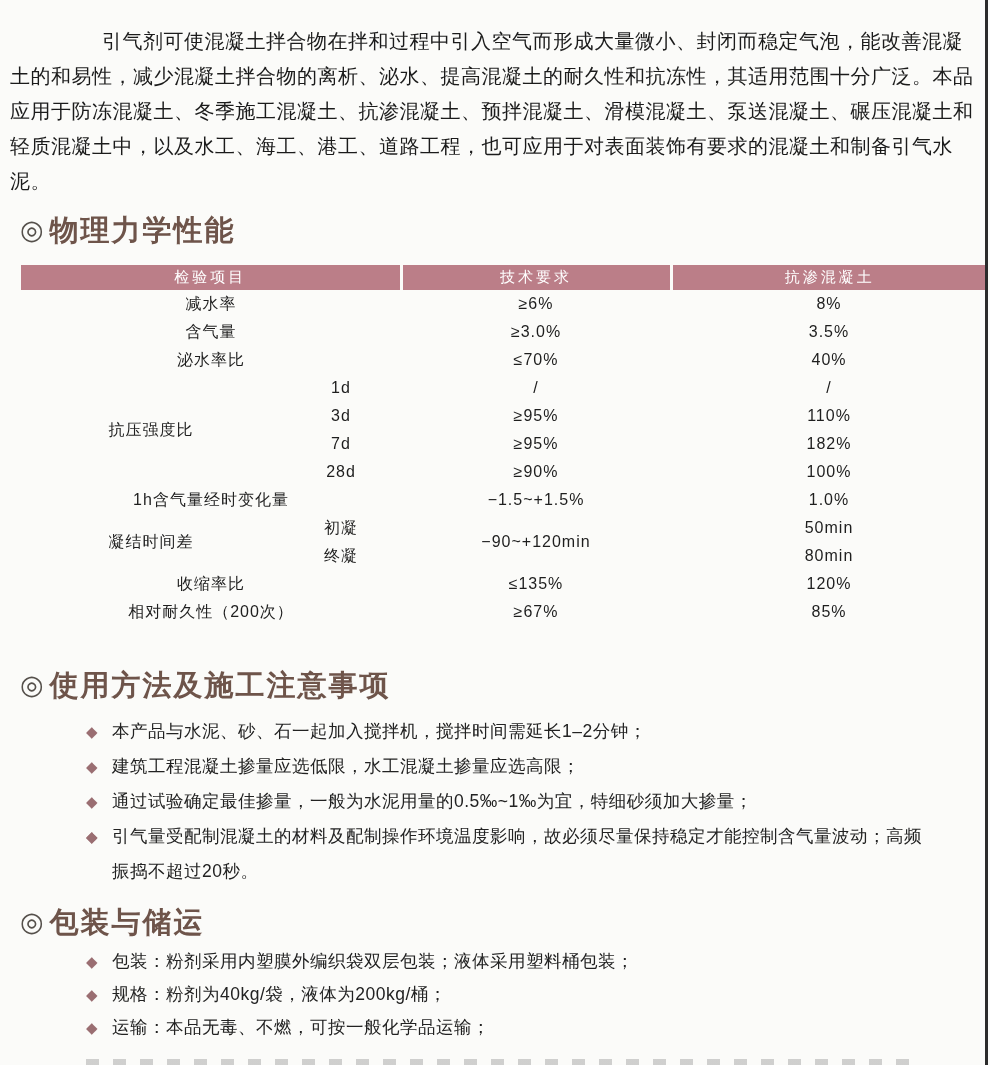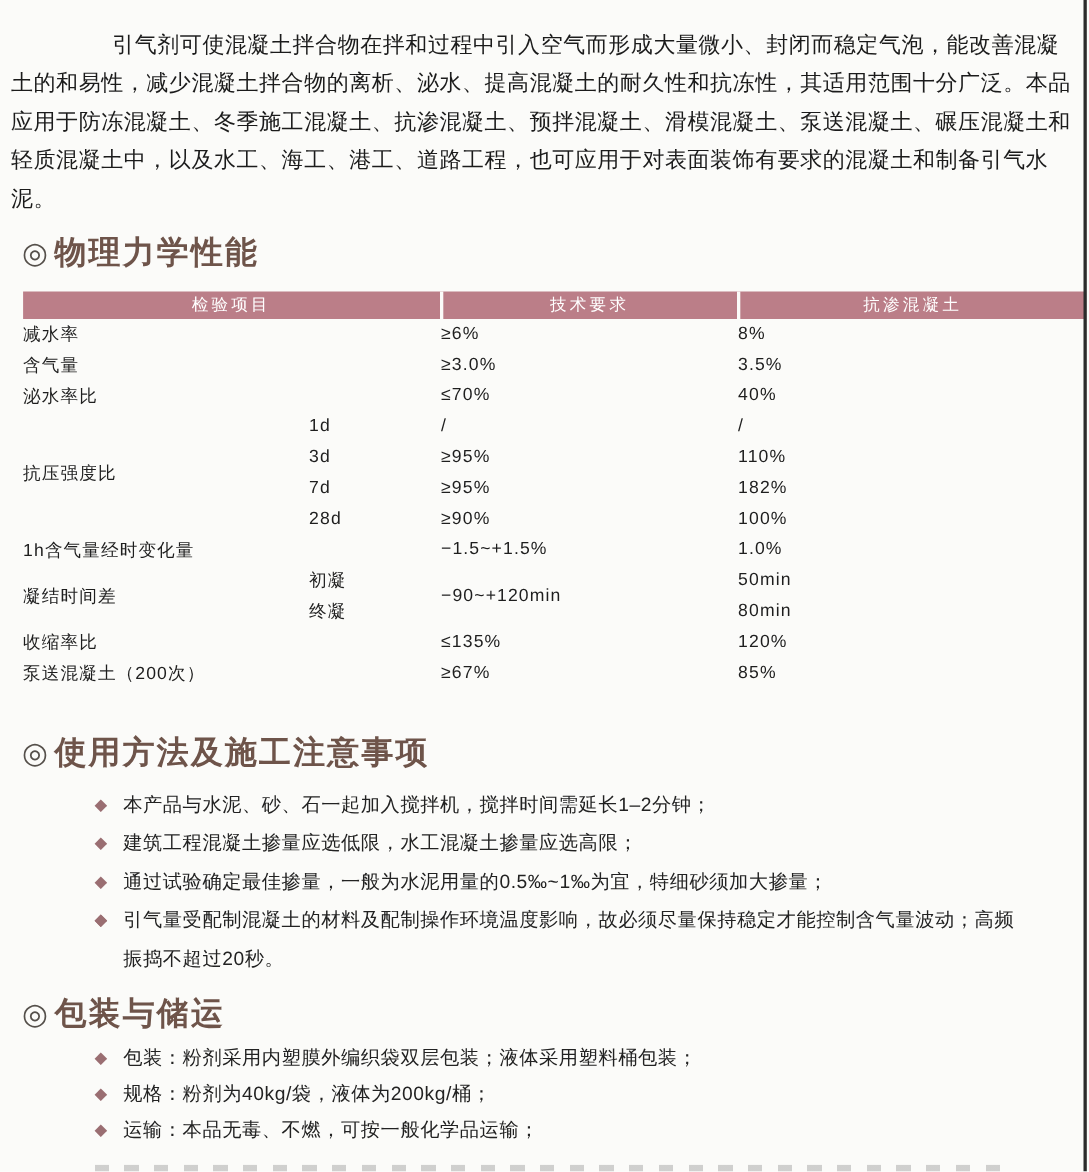--- a/index.html
+++ b/index.html
@@ -54,20 +54,21 @@
     color:#ffffff;
     font-weight:normal;
     font-size:15px;
     height:25px;
     letter-spacing:3px;
     padding:0;
     margin-top:33px;
   }
   table.props thead th.sep { border-left:3px solid #fbfbf9; }
   table.props td {
+    text-align:center;
     font-size:16px;
     color:#1e1e1e;
     height:28px;
     padding:0;
     letter-spacing:1px;
   }
   
   ul.bullets {
     list-style:none;
     margin:12px 0 0 0;
@@ -182,21 +183,21 @@
       <tr>
         <td>终凝</td>
         <td>80min</td>
       </tr>
       <tr>
         <td colspan="2">收缩率比</td>
         <td>≤135%</td>
         <td>120%</td>
       </tr>
       <tr>
-        <td colspan="2">泵送混凝土（200次）</td>
+        <td colspan="2">相对耐久性（200次）</td>
         <td>≥67%</td>
         <td>85%</td>
       </tr>
     </tbody>
   </table>
 
   <div class="sec-heading h2">
     <span class="marker">◎</span>
     <span>使用方法及施工注意事项</span>
   </div>

